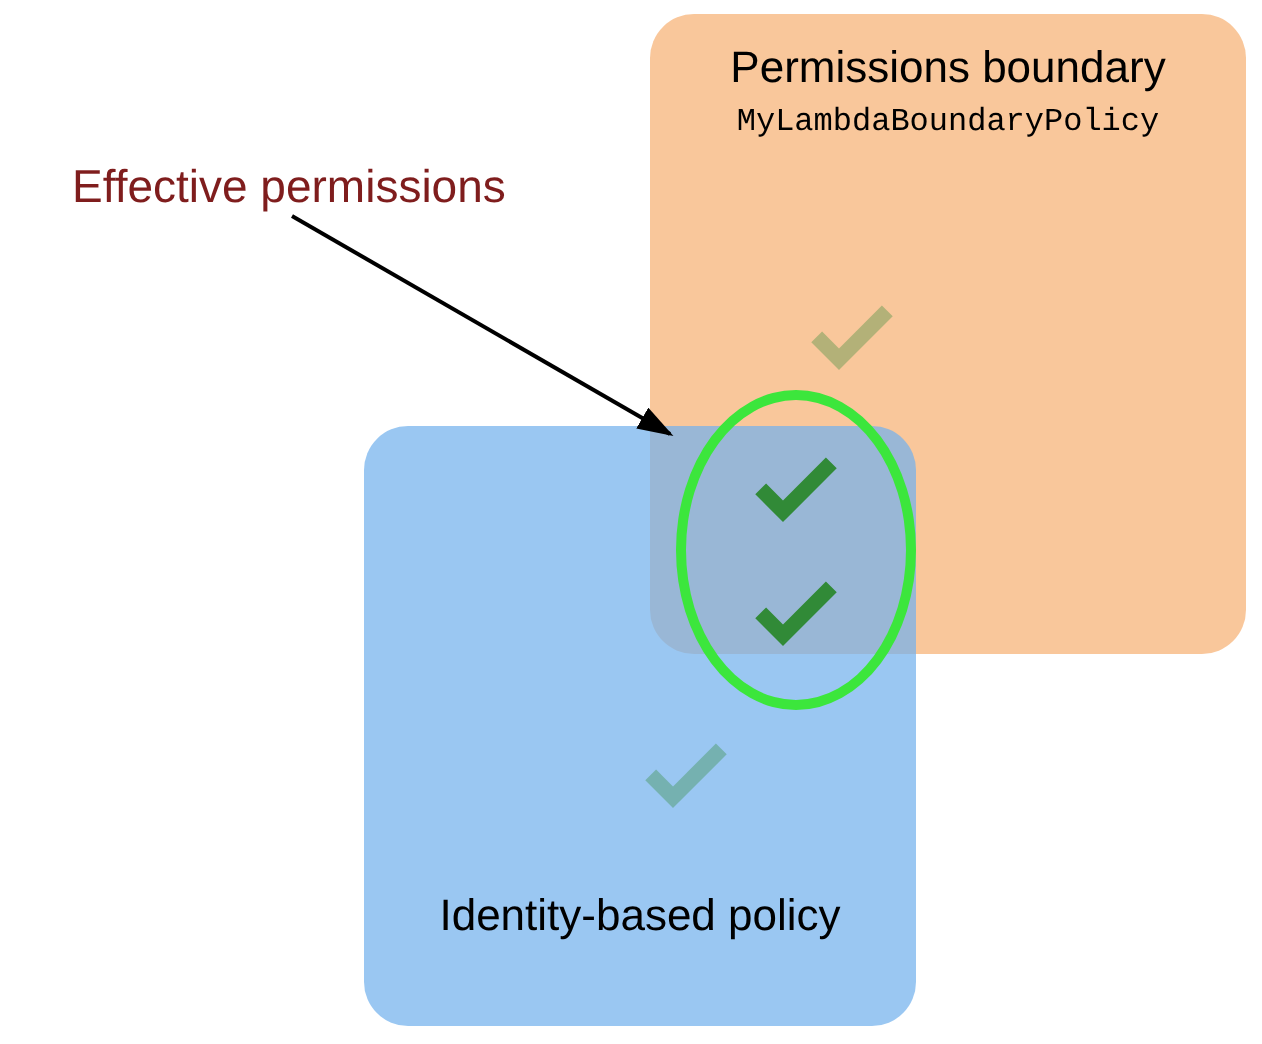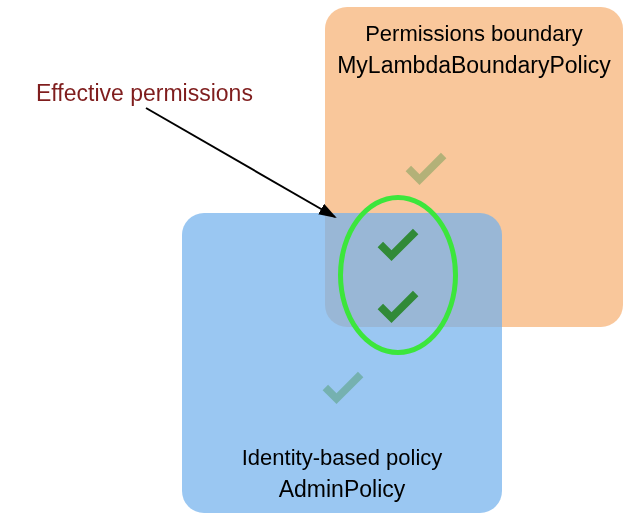--- a/index.html
+++ b/index.html
@@ -19,35 +19,35 @@
   .boundary-box {
     left: 325px;
     top: 7px;
     width: 298px;
     height: 320px;
     background: rgba(248, 189, 138, 0.85);
   }
   .identity-box {
     left: 182px;
     top: 213px;
-    width: 320px;
+    width: 276px;
     height: 300px;
     background: rgba(115, 178, 237, 0.72);
   }
   .box-title {
     text-align: center;
     font-size: 22px;
     font-weight: 400;
     color: #000;
     line-height: 1.15;
   }
   .box-sub {
     text-align: center;
-    font-family: Liberation Sans, sans-serif;
-    font-size: 23px;
+    font-family: Liberation Mono, monospace;
+    font-size: 16px;
     color: #000;
     margin-top: 6px;
   }
   .boundary-box .box-title { margin-top: 14px; }
   .identity-box .box-title { margin-top: 232px; }
   .eff-label {
     position: absolute;
     left: 36px;
     top: 80px;
     font-size: 23px;
@@ -84,21 +84,20 @@
 
 <div class="box boundary-box">
   <div class="box-title">
     <span>Permissions boundary</span><br>
   </div>
   <div class="box-sub">MyLambdaBoundaryPolicy</div>
 </div>
 
 <div class="box identity-box">
   <div class="box-title">Identity-based policy</div>
-  <div class="box-sub">AdminPolicy</div>
 </div>
 
 <div class="check check-faded" style="left:400px; top:143px;">
   <svg viewBox="0 0 24 24">
       <path d="M9 19.4 2.6 13l2.5-2.5L9 14.4 18.9 4.5l2.5 2.5z"></path>
     </svg>
 </div>
 
 <div class="check check-faded" style="left:317px; top:362px;">
   <svg viewBox="0 0 24 24">

